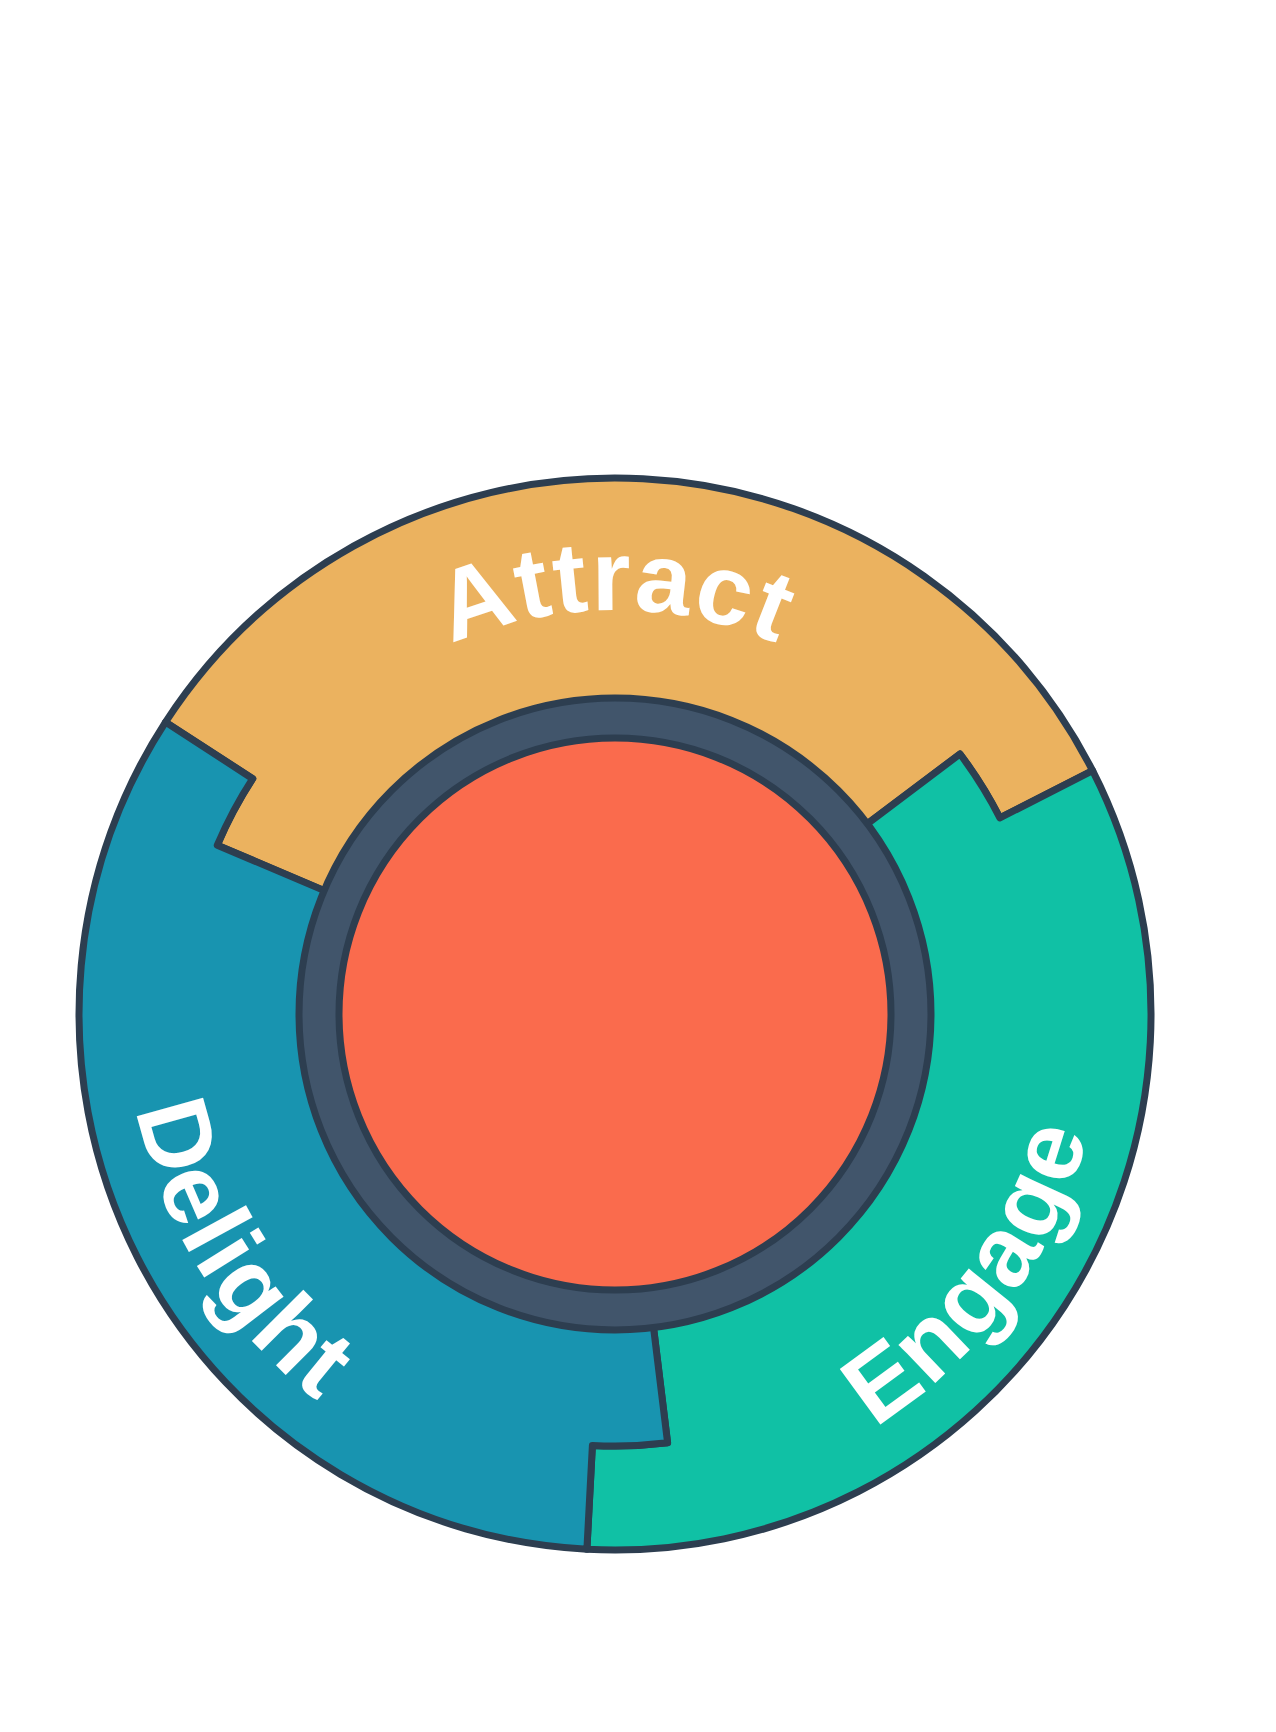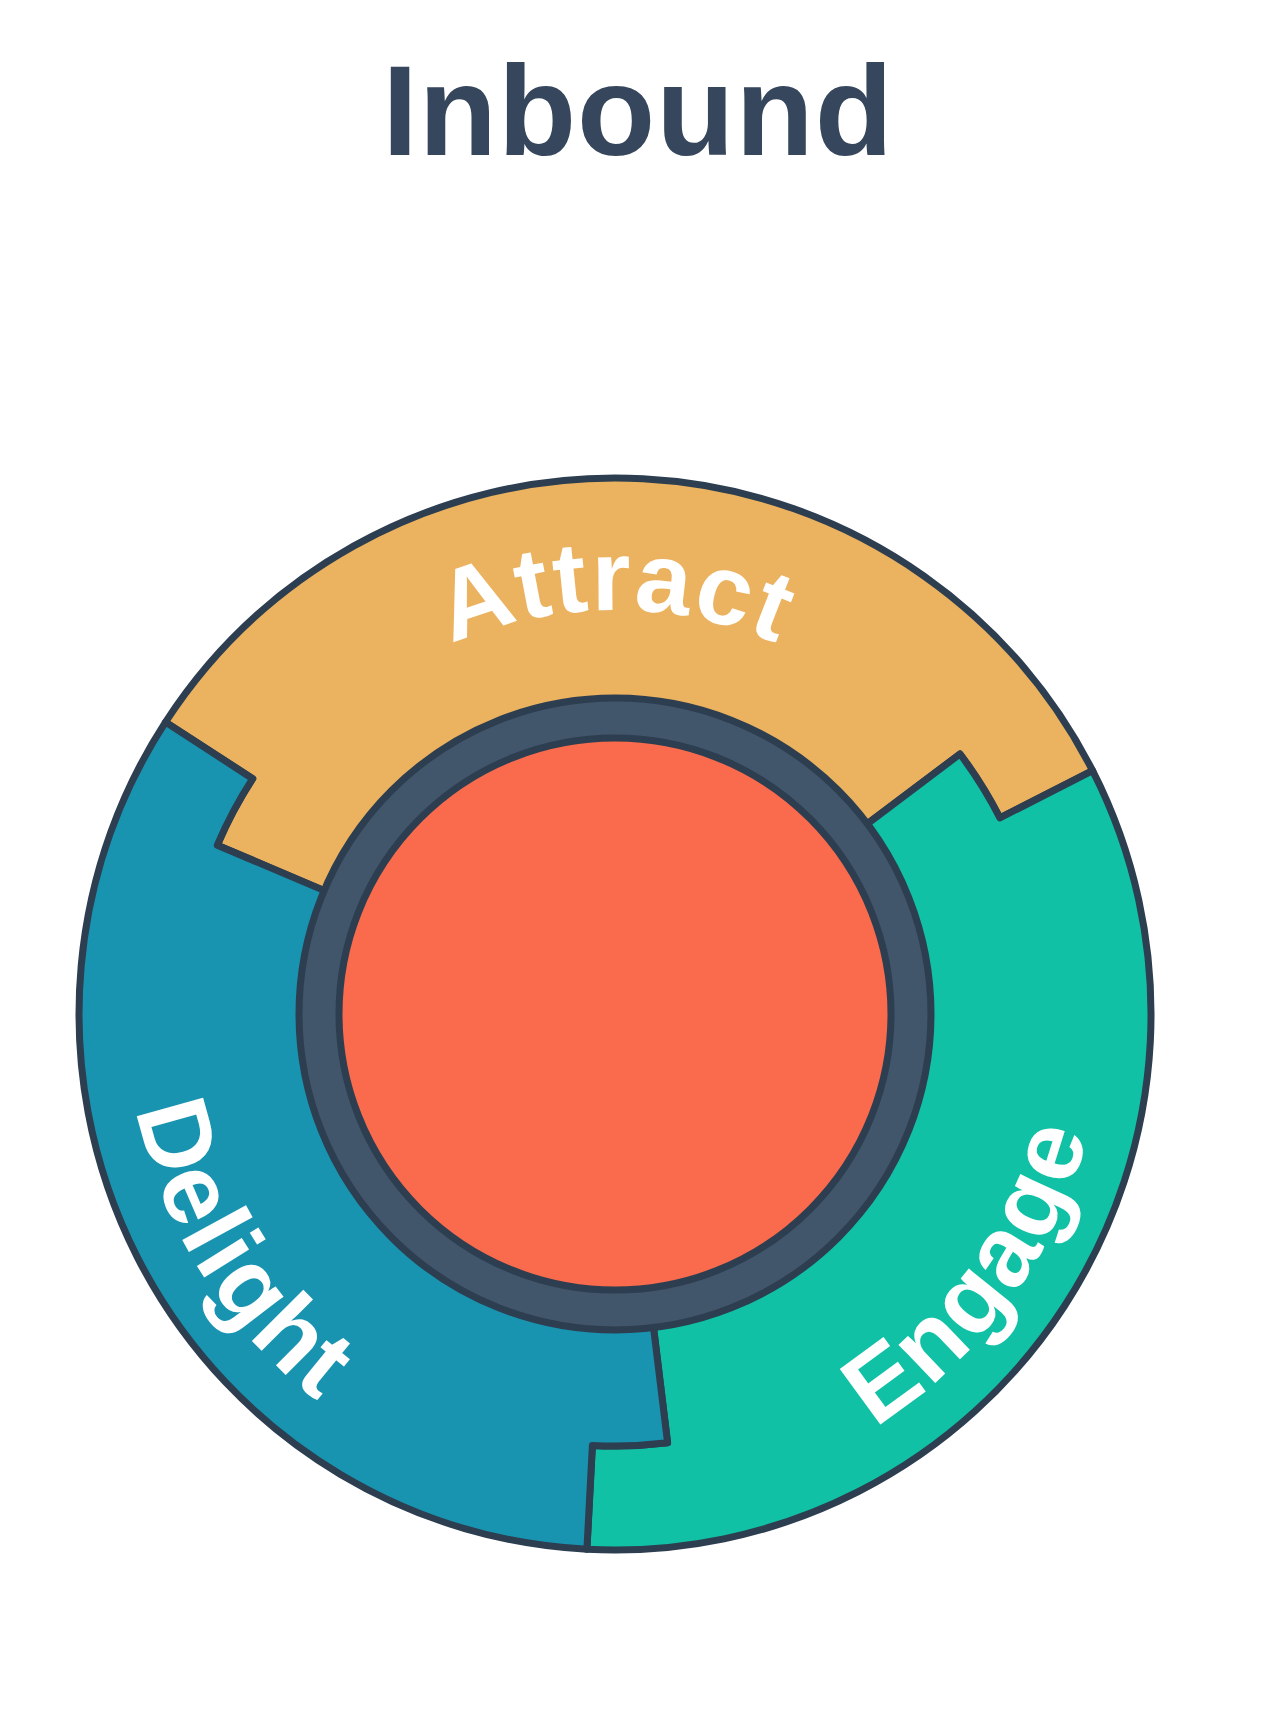--- a/index.html
+++ b/index.html
@@ -47,21 +47,20 @@
     font-size: 100px;
     font-weight: bold;
     letter-spacing: 2px;
     fill: var(--label-color, #ffffff);
   }
 </style>
 </head>
 <body style="background: rgb(255, 255, 255);">
 
 <div class="title">
-  <div>Inbound</div>
 </div>
 
 <svg class="flywheel-svg" viewBox="0 0 1276 1732" width="1276" height="1732" xmlns="http://www.w3.org/2000/svg">
   <defs>
     <path id="lp-0" d="M 280.1 788.1 A 404 404 0 0 1 949.9 788.1"></path>
     <path id="lp-1" d="M 682.9 1497.3 A 488 488 0 0 0 1095.6 929.3"></path>
     <path id="lp-2" d="M 141.5 895.9 A 488 488 0 0 0 513.5 1491.3"></path>
   </defs>
 
   <path id="seg-0" class="seg" fill="#ebb25f" d="M 165.5 722.1 A 536 536 0 0 1 1092.6 770.7 L 999.9 817.9 A 432 432 0 0 0 960.0 754.0 L 862.6 827.4 A 310 310 0 0 0 329.6 892.9 L 217.3 845.2 A 432 432 0 0 1 252.7 778.7 Z"></path>

